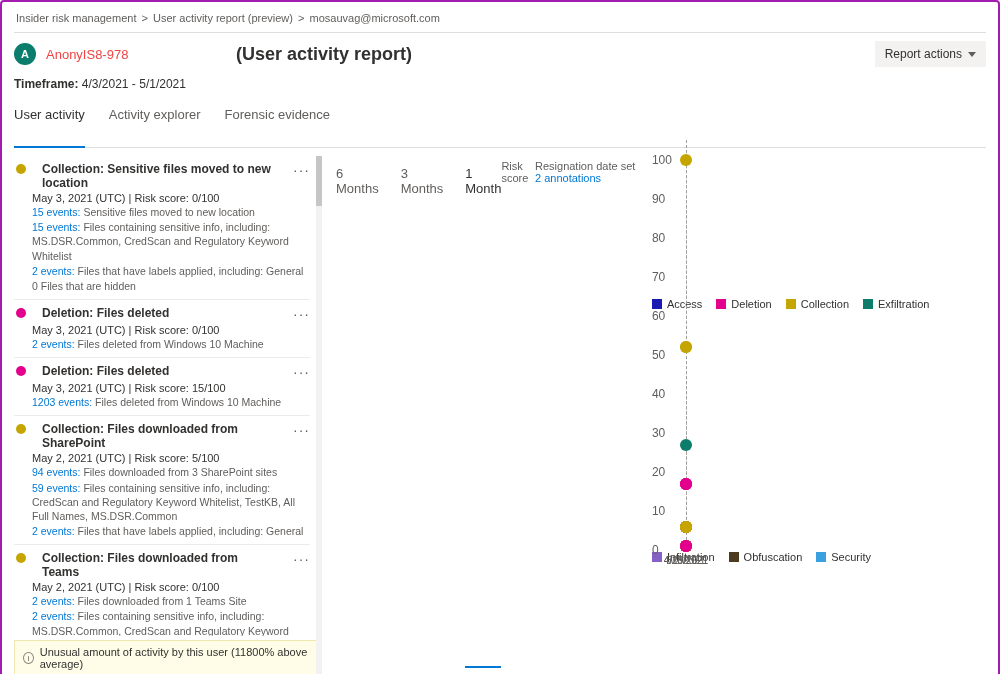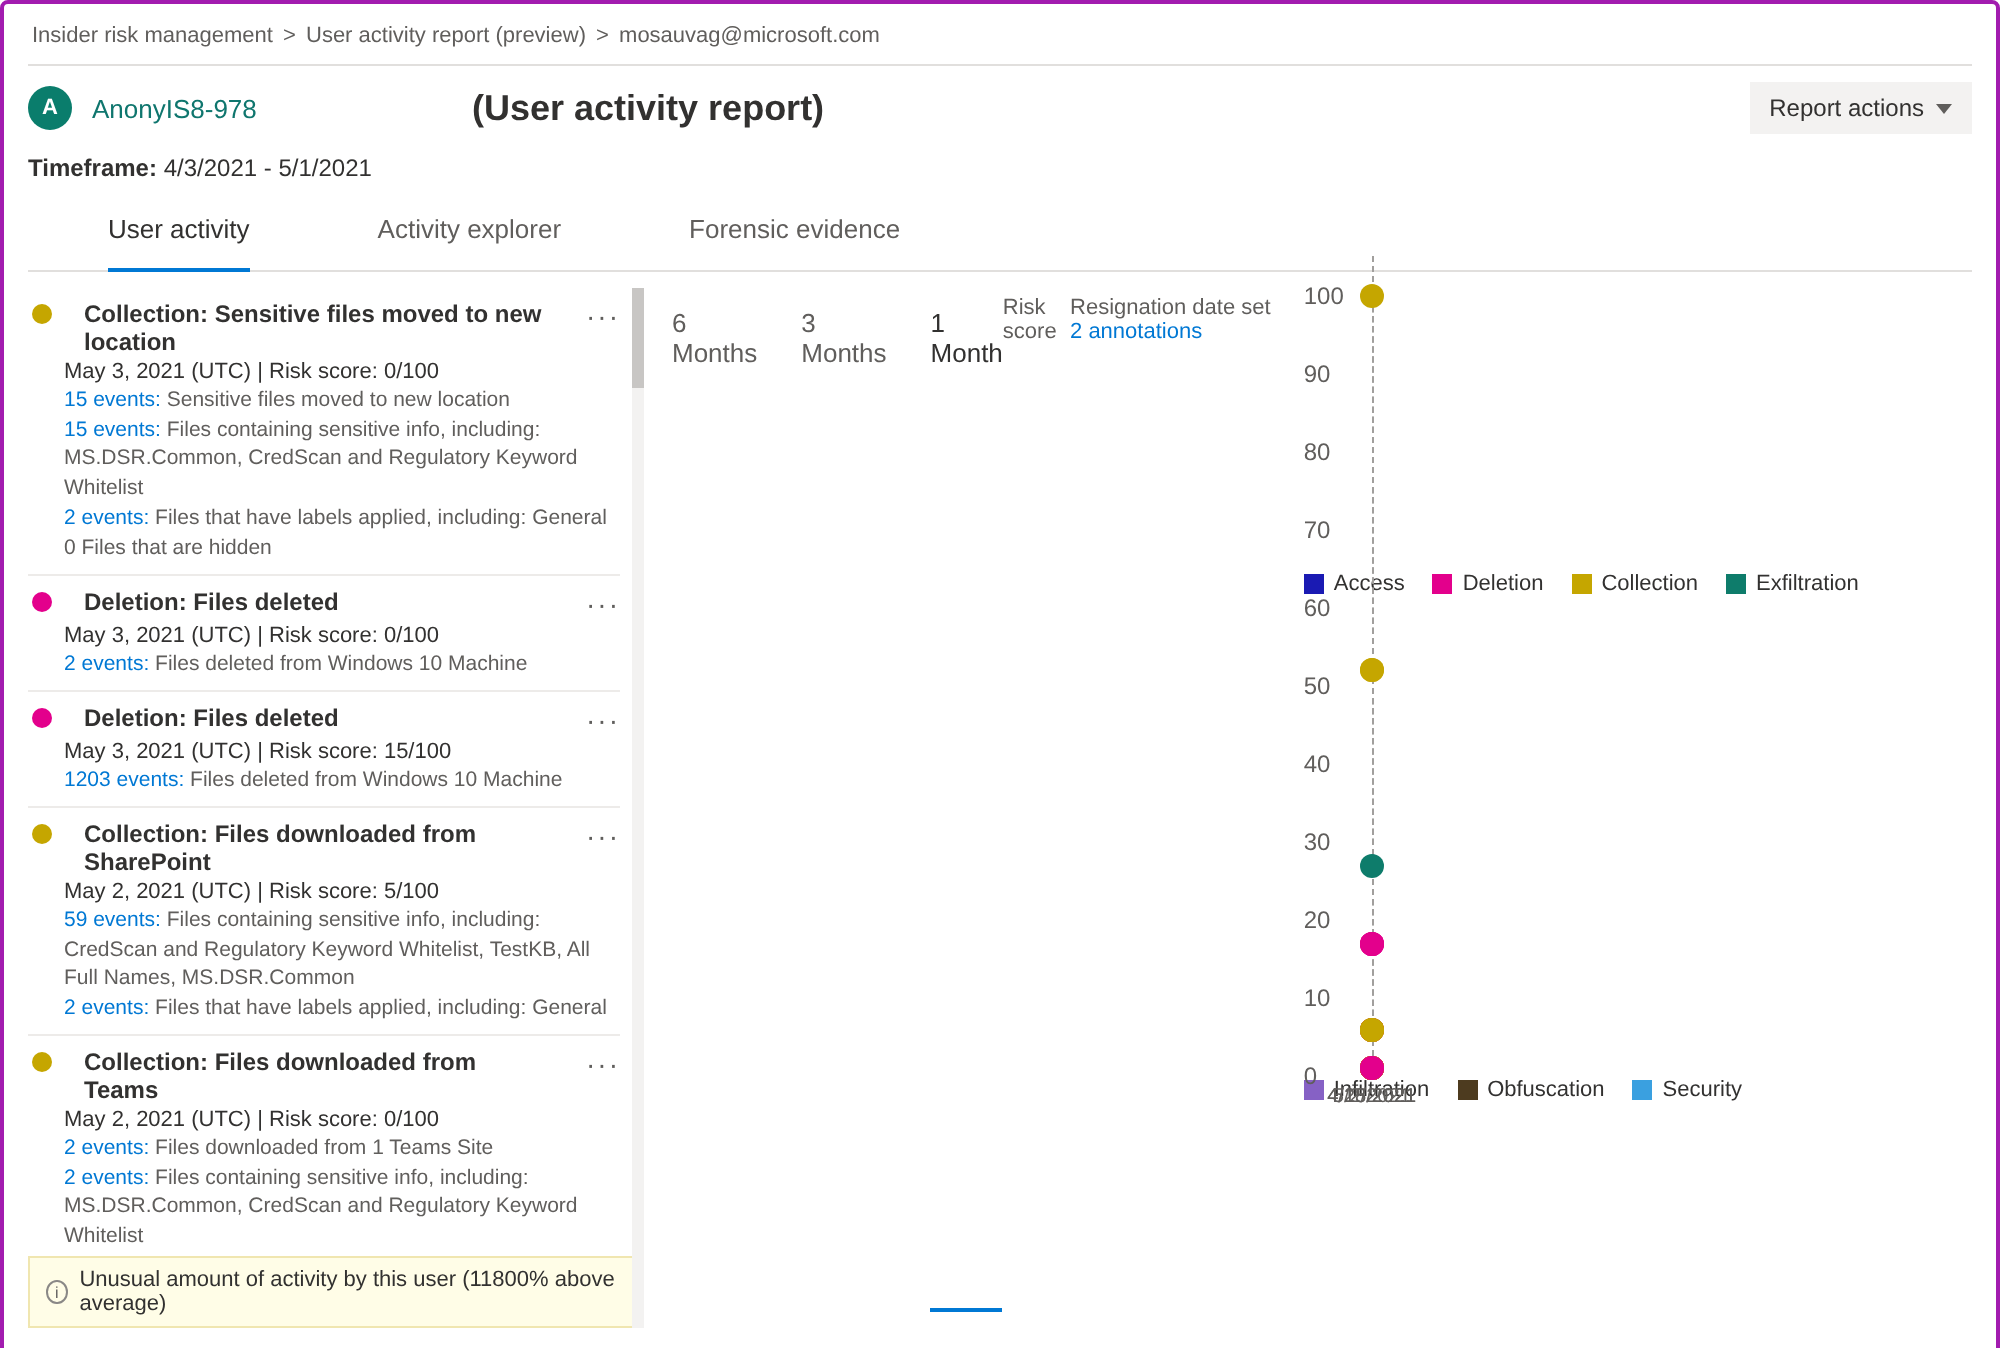--- a/index.html
+++ b/index.html
@@ -2,28 +2,28 @@
 <html><head>
 <meta charset="utf-8">
 <style>
 * { box-sizing: border-box; margin: 0; padding: 0; }
 body { font-family: "Segoe UI", Arial, sans-serif; font-size: 12px; color: #323130; background: #fff; width: 1000px; }
 .wrap { border: 2px solid #a21caf; border-radius: 4px; padding: 8px 12px 12px; }
 .breadcrumb { font-size: 11px; color: #605e5c; padding: 2px 0 6px; }
 .breadcrumb span { margin: 0 2px; }
 .hdr { display: flex; align-items: center; gap: 10px; border-top: 1px solid #e1dfdd; padding-top: 8px; margin-top: 2px; }
 .avatar { width: 22px; height: 22px; border-radius: 50%; background: #0a7d6c; color: #fff; font-size: 11px; display: flex; align-items: center; justify-content: center; font-weight: 600; }
-.uname { font-size: 13px; color: #0f766e; flex: 0 0 180px; }
+.uname { font-size: 13px; color: #ef4444; flex: 0 0 180px; }
 .ptitle { font-size: 18px; font-weight: 700; flex: 1; }
 .actions-btn { background: #f3f2f1; border: none; padding: 6px 10px; font-size: 12px; color: #323130; display: flex; align-items: center; gap: 6px; cursor: pointer; }
 .chev { width: 0; height: 0; border-left: 4px solid transparent; border-right: 4px solid transparent; border-top: 5px solid #605e5c; }
 .timeframe { font-size: 12px; margin: 10px 0; }
 .timeframe b { font-weight: 600; }
 .tabs { display: flex; gap: 24px; border-bottom: 1px solid #e1dfdd; margin-bottom: 8px; }
-.tab { padding: 6px 0 12px; font-size: 13px; color: #605e5c; cursor: pointer; margin-left: 40px; }
+.tab { padding: 6px 0 24px; font-size: 13px; color: #605e5c; cursor: pointer; }
 .tab.active { color: #323130; border-bottom: 2px solid #0078d4; margin-bottom: -1px; }
 .content { display: flex; gap: 14px; }
 .left { width: 308px; position: relative; }
 .scroll-track { position: absolute; right: 0; top: 0; width: 6px; height: 100%; background: #f3f2f1; }
 .scroll-thumb { width: 6px; height: 50px; background: #c8c6c4; position: absolute; top: 0; }
 .list { height: 480px; overflow: hidden; padding-right: 12px; }
 .item { border-bottom: 1px solid #edebe9; padding: 6px 0 6px 2px; position: relative; }
 .item-row1 { display: flex; align-items: flex-start; gap: 16px; }
 .dot { width: 10px; height: 10px; border-radius: 50%; flex-shrink: 0; margin-top: 2px; }
 .c-yellow { background: #c5a600; }
@@ -116,20 +116,21 @@
             <div class="meta">May 3, 2021 (UTC) | Risk score: 15/100</div>
             <div class="evt"><span class="lnk">1203 events: </span>Files deleted from Windows 10 Machine</div>
           </div>
           <div class="item">
             <div class="item-row1">
               <div class="dot c-yellow"></div>
               <div class="item-title">Collection: Files downloaded from SharePoint</div>
               <div class="more">···</div>
             </div>
             <div class="meta">May 2, 2021 (UTC) | Risk score: 5/100</div>
+            <div class="evt"><span class="lnk">94 events: </span>Files downloaded from 3 SharePoint sites</div>
             <div class="evt"><span class="lnk">59 events: </span>Files containing sensitive info, including: CredScan and Regulatory Keyword Whitelist, TestKB, All Full Names, MS.DSR.Common</div>
             <div class="evt"><span class="lnk">2 events: </span>Files that have labels applied, including: General</div>
           </div>
           <div class="item">
             <div class="item-row1">
               <div class="dot c-yellow"></div>
               <div class="item-title">Collection: Files downloaded from Teams</div>
               <div class="more">···</div>
             </div>
             <div class="meta">May 2, 2021 (UTC) | Risk score: 0/100</div>

